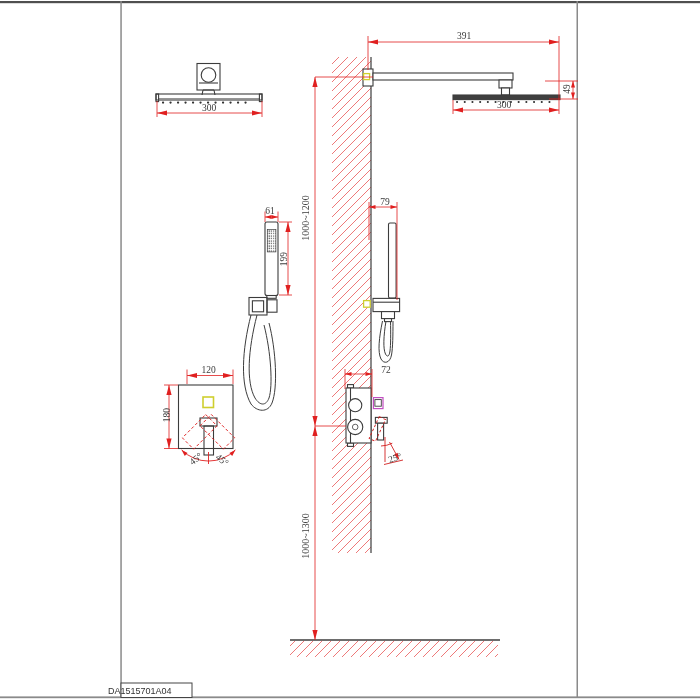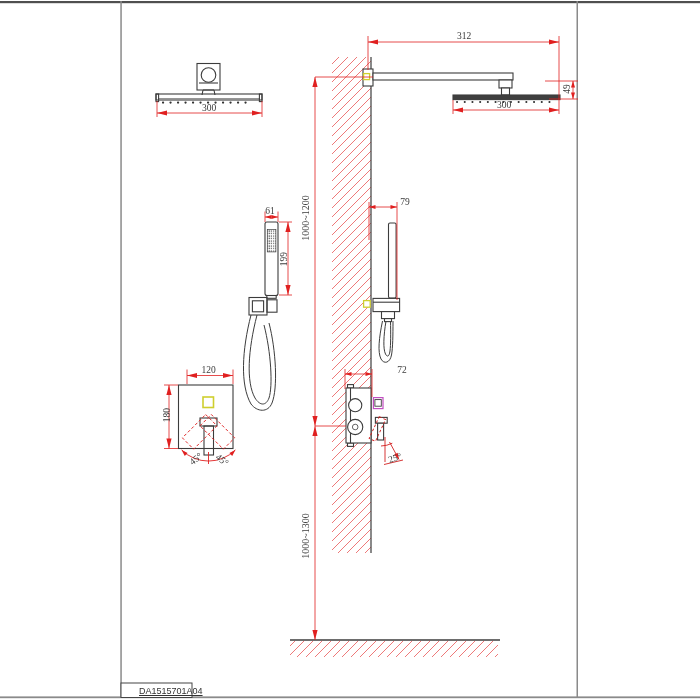--- a/index.html
+++ b/index.html
@@ -9,25 +9,24 @@
   .lbl{
     position:absolute;
     font-family:"Liberation Serif",serif;
     font-size:9.5px;
     color:#3b3b3b;
     white-space:nowrap;
     transform-origin:center;
   }
   .code{
     position:absolute;
-    left:139px;top:686px;
+    left:108px;top:686px;
     font:9px "Liberation Sans",sans-serif;
     color:#333;
     white-space:nowrap;
-    text-decoration:underline;
   }
 </style>
 </head>
 <body>
 
 <div class="stage">
 
 <svg width="700" height="700" viewBox="0 0 700 700">
   <defs>
     <marker id="arr" markerUnits="userSpaceOnUse" markerWidth="12" markerHeight="8" refX="11" refY="4" orient="auto-start-reverse">
@@ -195,23 +194,23 @@
   </g>
 </svg>
 
 <span class="lbl" style="left:209px;top:108px;transform:translate(-50%,-50%)">300</span>
 <span class="lbl" style="left:270px;top:210.5px;transform:translate(-50%,-50%)">61</span>
 <span class="lbl" style="left:284px;top:259px;transform:translate(-50%,-50%) rotate(-90deg)">199</span>
 <span class="lbl" style="left:208.5px;top:370px;transform:translate(-50%,-50%)">120</span>
 <span class="lbl" style="left:166.5px;top:414.5px;transform:translate(-50%,-50%) rotate(-90deg)">180</span>
 <span class="lbl" style="left:196px;top:458.5px;transform:translate(-50%,-50%) rotate(-38deg)">45°</span>
 <span class="lbl" style="left:221.5px;top:459.5px;transform:translate(-50%,-50%) rotate(38deg)">45°</span>
-<span class="lbl" style="left:464px;top:36px;transform:translate(-50%,-50%)">312</span>
+<span class="lbl" style="left:464px;top:36px;transform:translate(-50%,-50%)">391</span>
 <span class="lbl" style="left:504px;top:104.5px;transform:translate(-50%,-50%)">300</span>
 <span class="lbl" style="left:566.5px;top:89px;transform:translate(-50%,-50%) rotate(-90deg)">49</span>
-<span class="lbl" style="left:405px;top:201.5px;transform:translate(-50%,-50%)">79</span>
-<span class="lbl" style="left:402px;top:369.5px;transform:translate(-50%,-50%)">72</span>
+<span class="lbl" style="left:385px;top:201.5px;transform:translate(-50%,-50%)">79</span>
+<span class="lbl" style="left:386px;top:369.5px;transform:translate(-50%,-50%)">72</span>
 <span class="lbl" style="left:394.5px;top:458px;transform:translate(-50%,-50%) rotate(-18deg)">25°</span>
 <span class="lbl" style="left:305px;top:217.5px;font-size:10px;transform:translate(-50%,-50%) rotate(-90deg)">1000~1200</span>
 <span class="lbl" style="left:305px;top:536px;font-size:10px;transform:translate(-50%,-50%) rotate(-90deg)">1000~1300</span>
 <span class="code">DA1515701A04</span>
 
 </div>
 
 </body></html>

